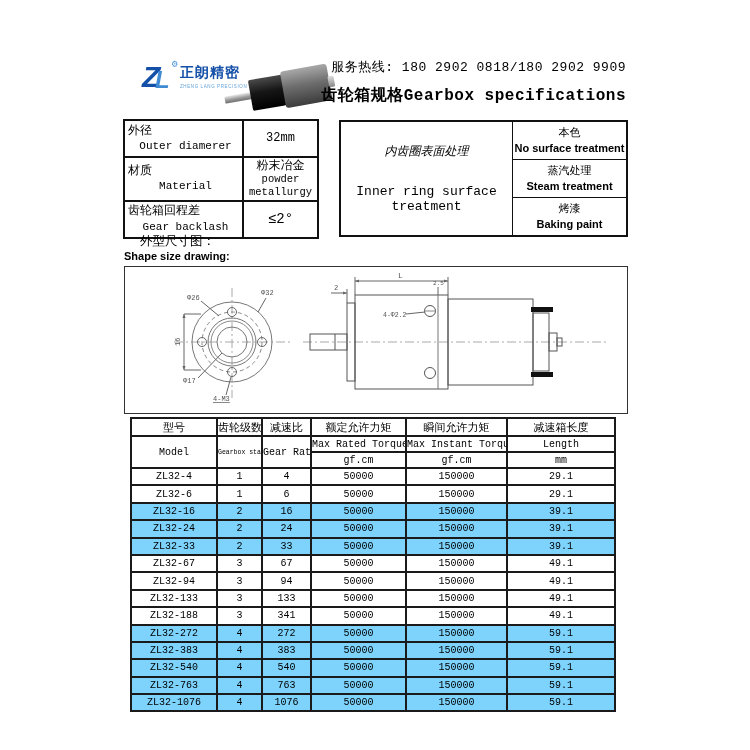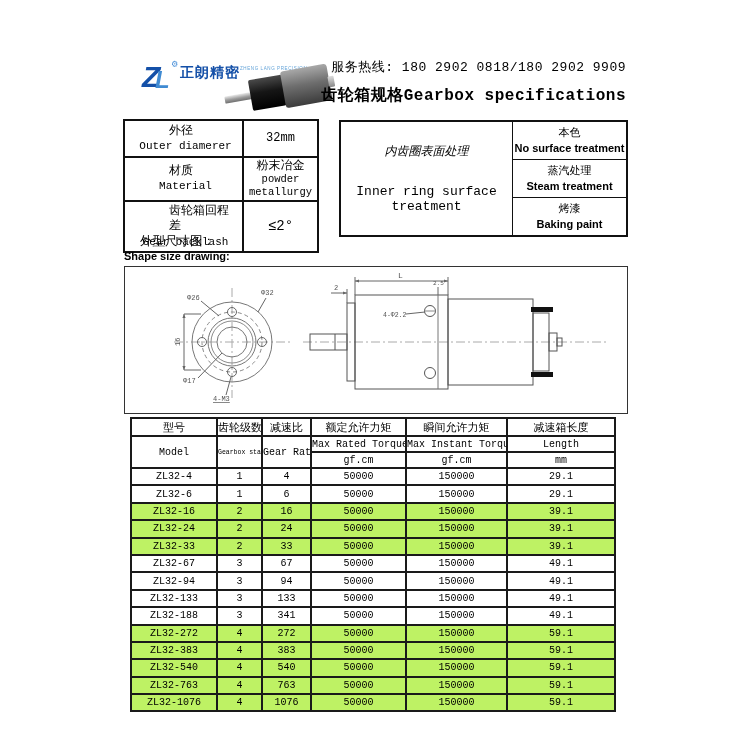--- a/index.html
+++ b/index.html
@@ -7,21 +7,21 @@
         font-family:"Liberation Mono","DejaVu Sans Mono",monospace;color:#000;}
 
   
   .brand{position:absolute;left:142px;top:62px;display:flex;align-items:flex-start;gap:4px;}
   .logo-mark{position:relative;width:34px;height:32px;}
   .lm-z{position:absolute;left:0;top:-2px;font-family:"Liberation Sans",sans-serif;
         font-size:30px;font-weight:bold;font-style:italic;color:#1450a8;}
   .lm-l{position:absolute;left:13px;top:4px;font-family:"Liberation Sans",sans-serif;
         font-size:24px;font-weight:bold;font-style:italic;color:#3f8ad2;}
   .lm-gear{position:absolute;right:-2px;top:-4px;font-size:10px;color:#4a90d9;}
-  .logo-text{display:flex;flex-direction:row;margin-top:2px;}
+  .logo-text{display:flex;flex-direction:column;margin-top:2px;}
   .logo-cn{font-family:"Liberation Sans",sans-serif;font-size:14px;font-weight:bold;color:#1450a8;letter-spacing:1px;}
   .logo-en{font-family:"Liberation Sans",sans-serif;font-size:4.5px;color:#63a3d8;letter-spacing:.6px;margin-top:2px;}
 
   .motor{position:absolute;left:224px;top:66px;width:112px;height:48px;transform:rotate(-10deg);}
   .motor .shaft{position:absolute;left:0;top:21px;width:28px;height:7px;
         background:linear-gradient(180deg,#e8e8e8,#9a9a9a 55%,#6f6f6f);border-radius:1px;}
   .motor .gearhead{position:absolute;left:26px;top:9px;width:34px;height:31px;border-radius:2px;
         background:linear-gradient(180deg,#4a4a4a,#161616 45%,#000);}
   .motor .mbody{position:absolute;left:59px;top:6px;width:47px;height:37px;border-radius:3px;
         background:linear-gradient(180deg,#a8a8a8,#6e6e6e 45%,#3c3c3c);}
@@ -31,21 +31,21 @@
   .header-text{position:absolute;right:124px;top:58px;display:flex;flex-direction:column;
         align-items:flex-end;gap:9px;}
   .hotline{font-size:13px;white-space:nowrap;letter-spacing:.5px;}
   .doc-title{font-size:16px;font-weight:bold;white-space:nowrap;letter-spacing:.5px;}
 
   
   table{border-collapse:collapse;}
   .spec-left{position:absolute;left:123px;top:119px;width:196px;table-layout:fixed;}
   .spec-left td{border:2px solid #111;vertical-align:middle;}
   .spec-left .lab{width:111px;padding:2px 3px;line-height:1.3;}
-  .lab-cn{font-size:12px;margin-left:41px;}
+  .lab-cn{font-size:12px;}
   .lab-en{font-size:11px;padding-left:4px;text-align:center;}
   .spec-left .val{text-align:center;}
   .val-main{font-size:12px;line-height:1.2;}
   .val-sub{font-size:10.5px;line-height:1.2;}
   .spec-left tr{height:37px;}
 
   .spec-right{position:absolute;left:339px;top:120px;width:289px;table-layout:fixed;border:2px solid #111;}
   .spec-right td{border:1px solid #111;}
   .spec-right .merged{width:169px;height:107px;vertical-align:middle;}
   .merged-inner{display:flex;flex-direction:column;justify-content:space-around;height:96px;
@@ -65,21 +65,21 @@
 
   
   .gear-table{position:absolute;left:130px;top:417px;width:484px;table-layout:fixed;font-size:10px;}
   .gear-table th,.gear-table td{border:2px solid #1a1a1a;text-align:center;vertical-align:middle;
         font-weight:normal;padding:0;overflow:hidden;white-space:nowrap;}
   .gear-table .h-cn{height:16px;font-size:11px;margin-top:23px;}
   .gear-table .h-en{height:14px;font-size:10px;}
   .gear-table .h-en-small{font-size:6.5px;}
   .gear-table .h-unit{height:14px;font-size:10px;}
   .gear-table tbody td{height:15.4px;font-size:10px;}
-  .gear-table tbody tr.hl td{background:#bef264;}
+  .gear-table tbody tr.hl td{background:#7dd3fc;}
 </style>
 </head>
 <body>
 
 <div class="page">
 
   <div class="brand">
     <div class="logo-mark">
       <span class="lm-z">Z</span>
       <span class="lm-l">L</span>

